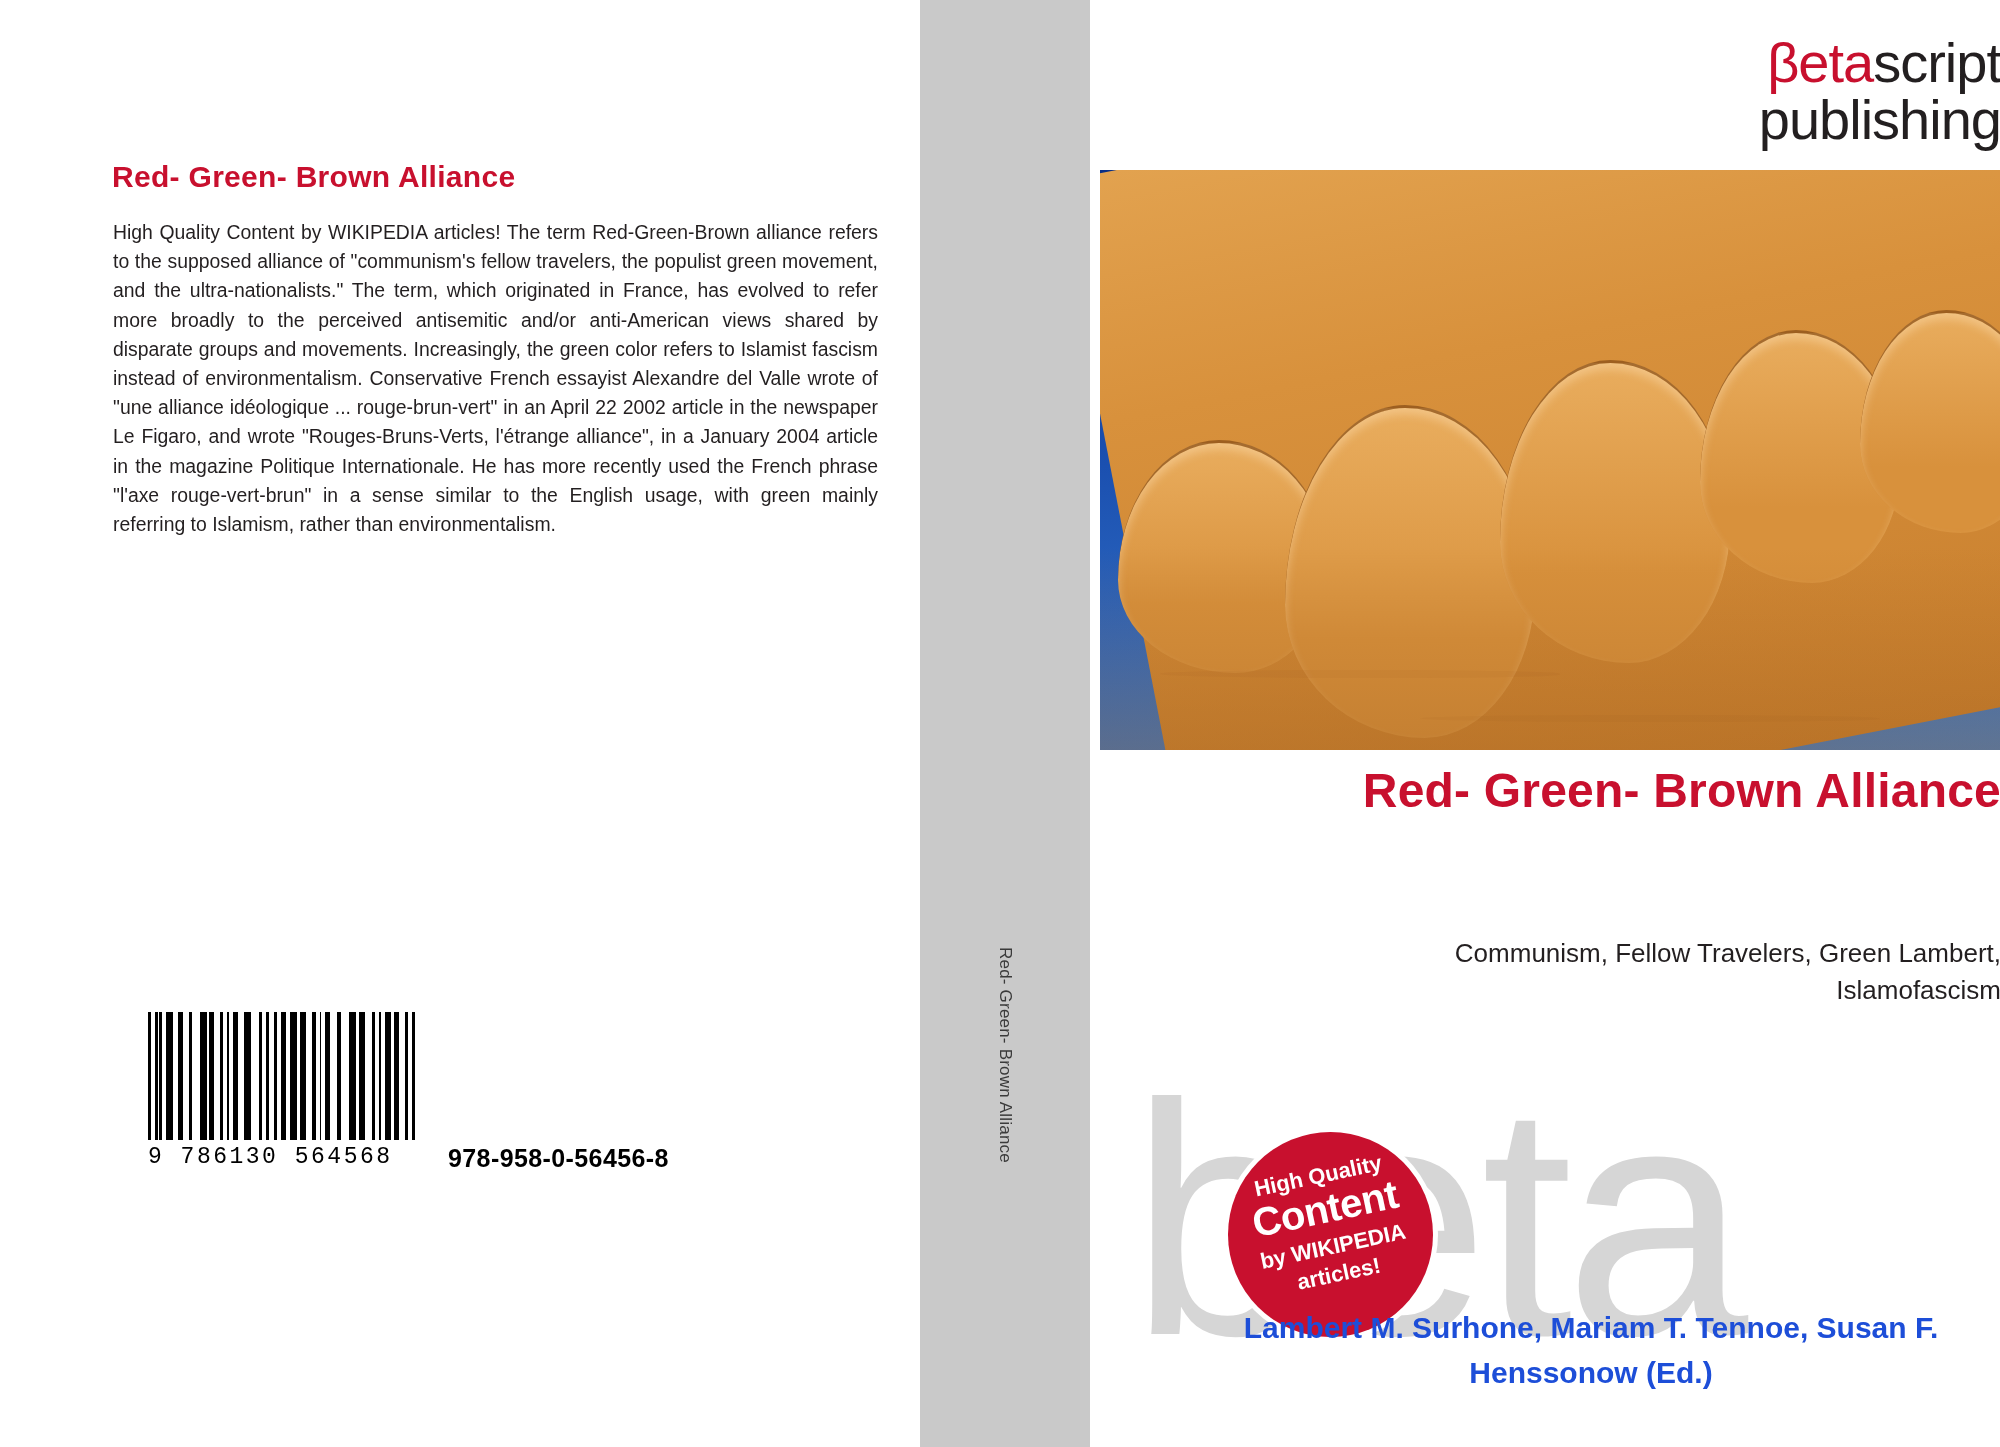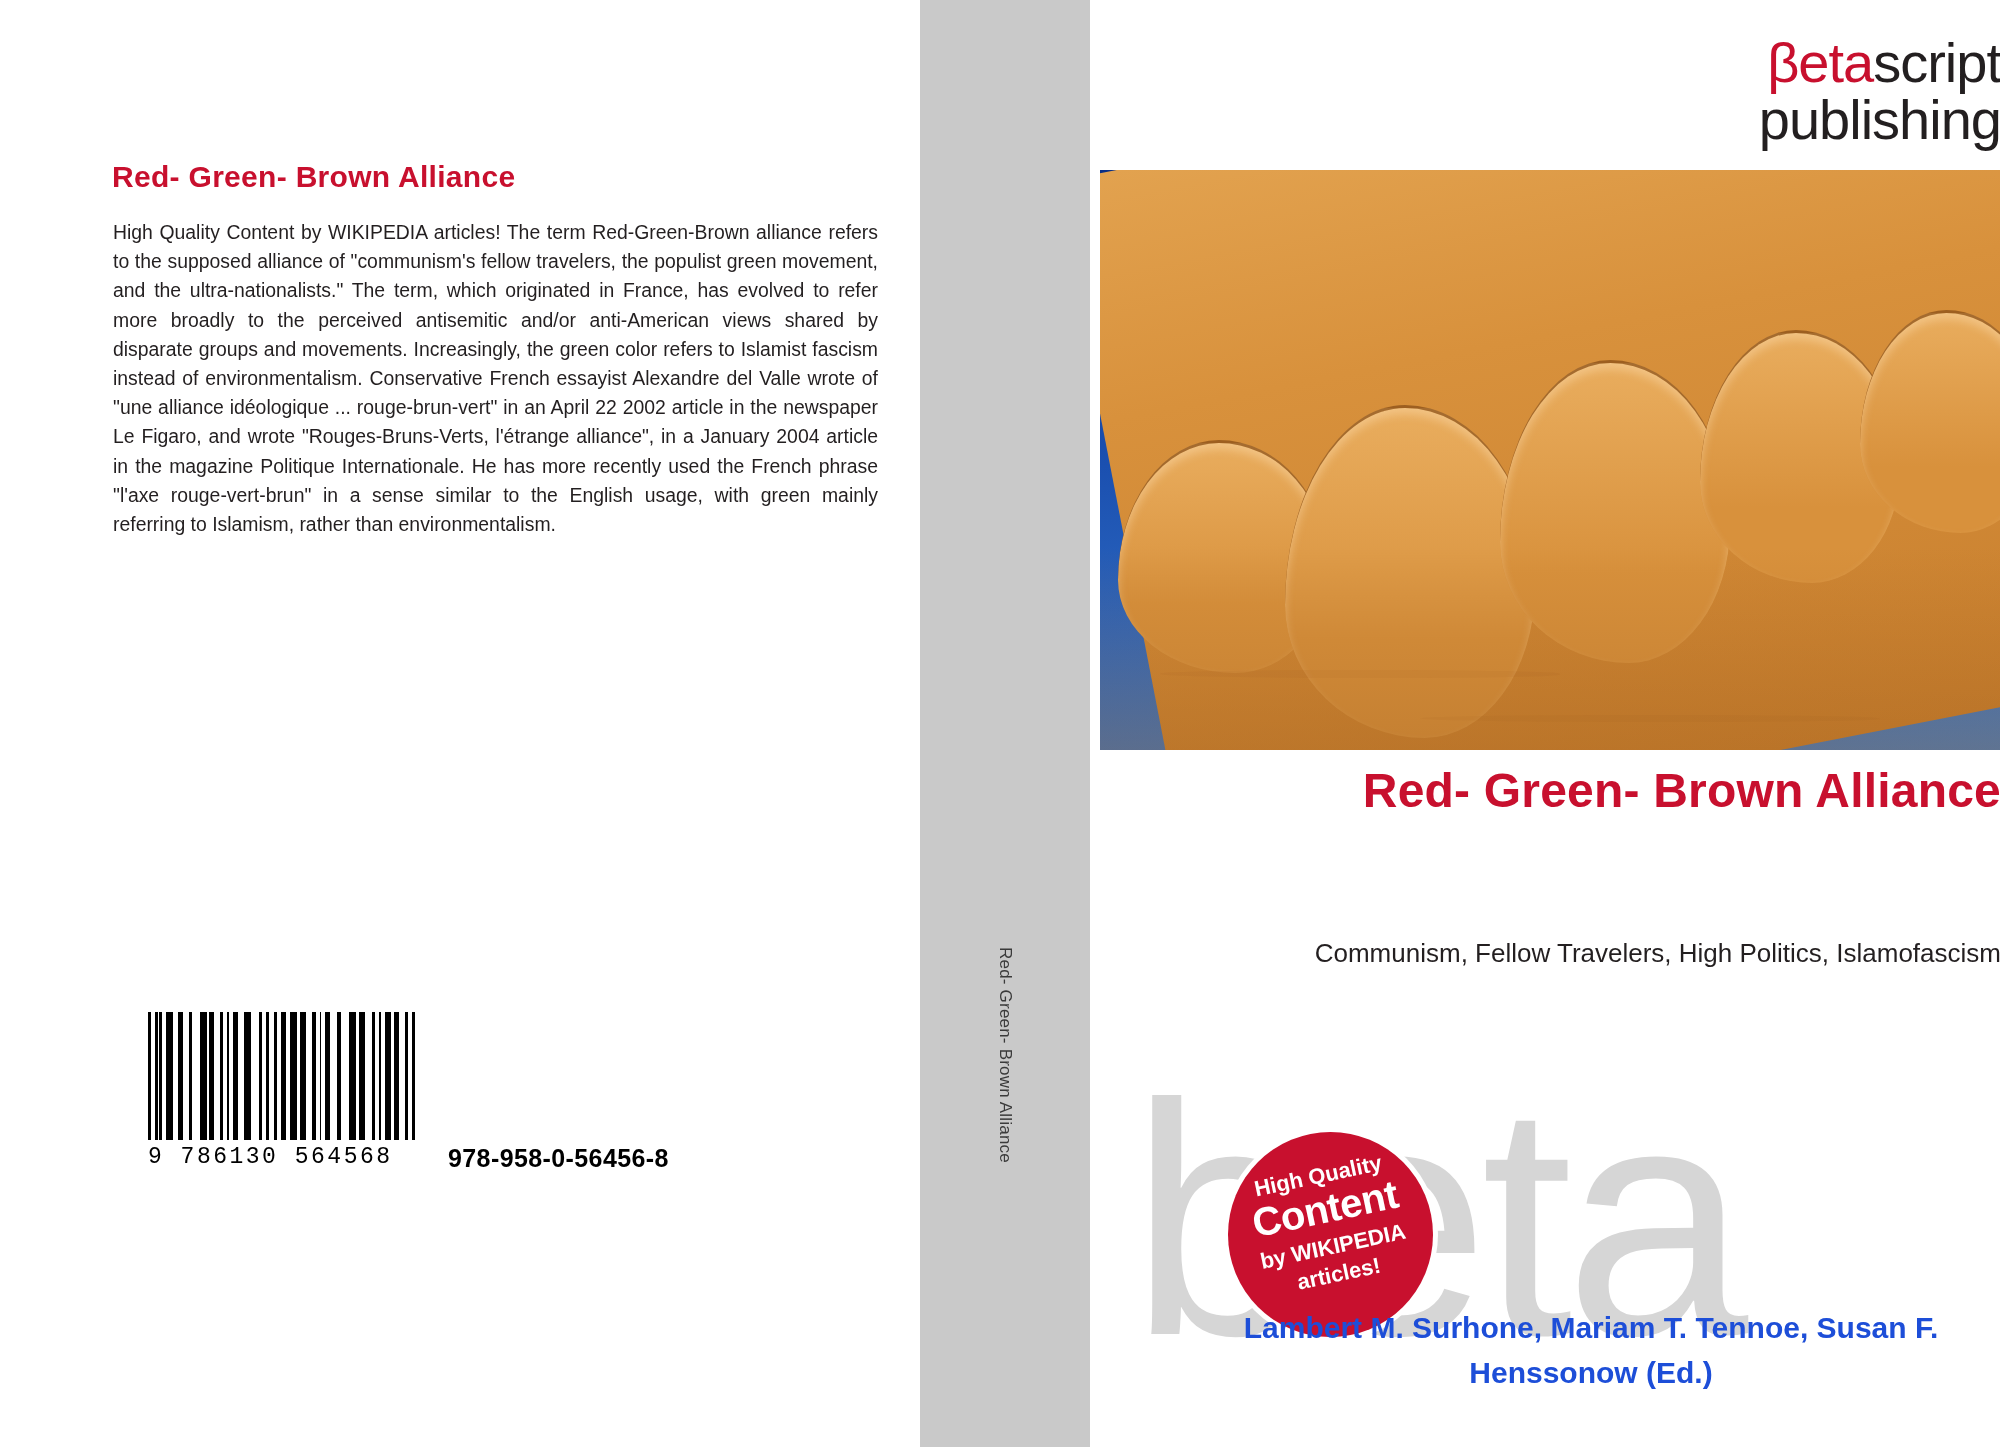--- a/index.html
+++ b/index.html
@@ -339,21 +339,21 @@
       <div class="blob" style="left:185px; top:235px; width:250px; height:330px;"></div>
       <div class="blob" style="left:400px; top:190px; width:230px; height:300px;"></div>
       <div class="blob" style="left:600px; top:160px; width:200px; height:250px;"></div>
       <div class="blob" style="left:760px; top:140px; width:180px; height:220px;"></div>
       <div class="ripple" style="left:60px; top:500px; width:400px; height:8px; opacity:.2;"></div>
       <div class="ripple" style="left:320px; top:545px; width:460px; height:7px; opacity:.18;"></div>
       <div id="photo-shade"></div>
     </div>
 
     <div id="front-title">Red- Green- Brown Alliance</div>
-    <div id="front-subtitle">Communism, Fellow Travelers, High Politics, Islamofascism</div>
+    <div id="front-subtitle">Communism, Fellow Travelers, Green Lambert, Islamofascism</div>
 
     <div id="watermark">beta</div>
 
     <div id="seal">
       <div id="seal-circle"></div>
       <div id="seal-inner">
         <div id="seal-l1">High Quality</div>
         <div id="seal-l2">Content</div>
         <div id="seal-l3">by WIKIPEDIA</div>
         <div id="seal-l4">articles!</div>

